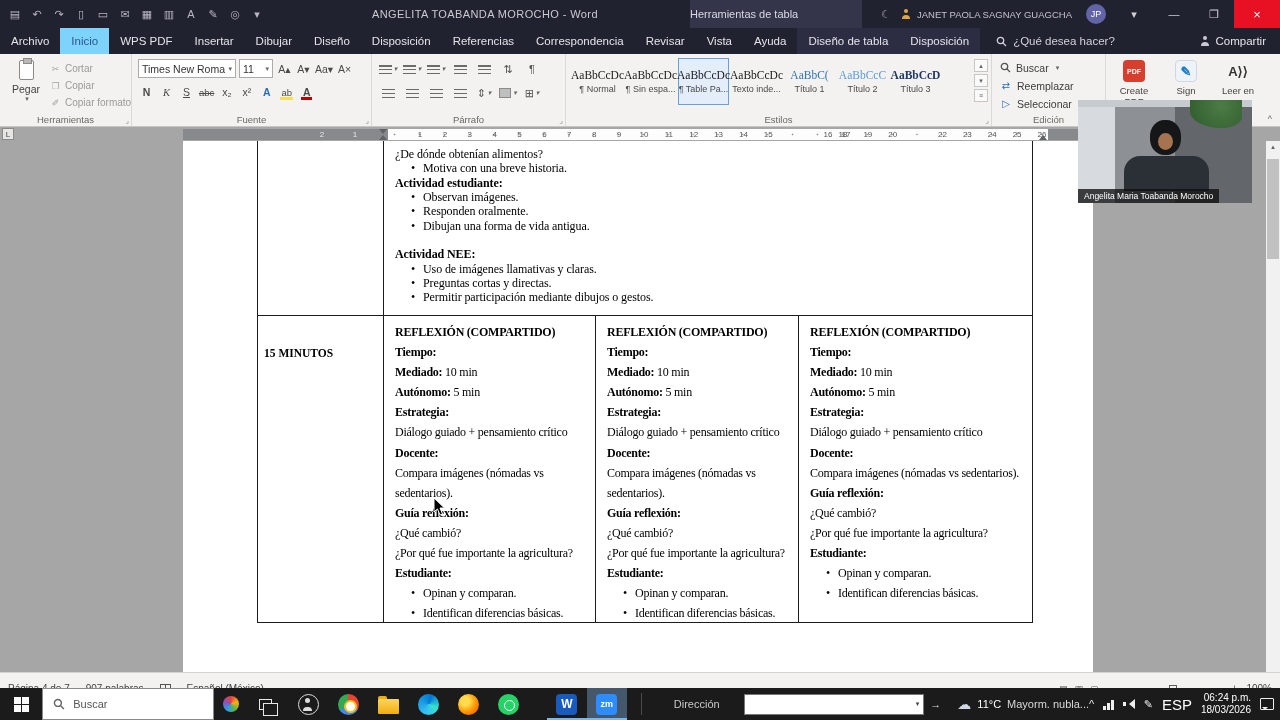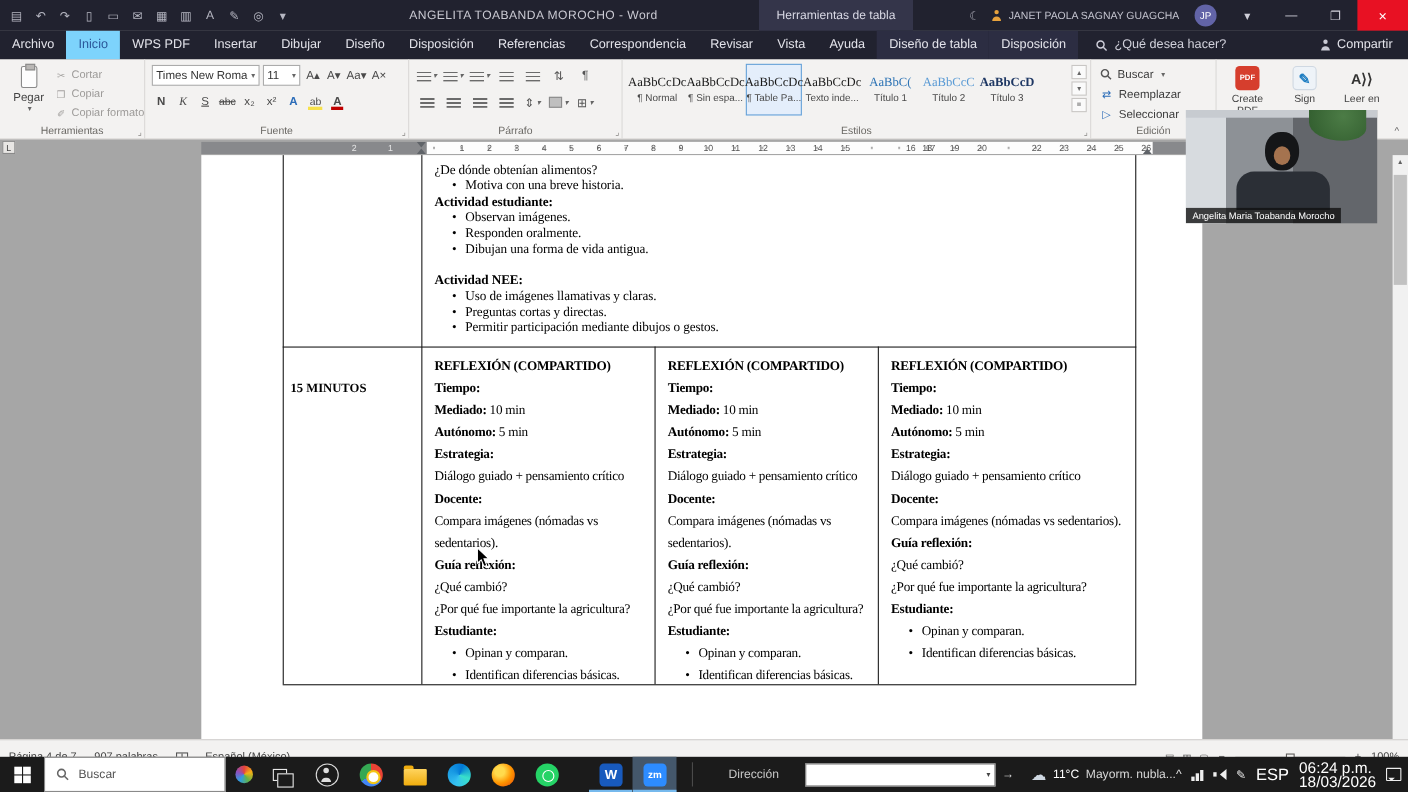--- a/index.html
+++ b/index.html
@@ -4,21 +4,21 @@
 <style>
 *{margin:0;padding:0;box-sizing:border-box}
 html,body{width:1280px;height:720px;overflow:hidden;font-family:"Liberation Sans",sans-serif}
 #app{position:relative;width:1280px;height:720px;background:#a6a6a6}
 
 
 .titlebar{position:absolute;left:0;top:0;width:1280px;height:28px;background:#21222f;color:#c9c9d2}
 .qa{position:absolute;left:4px;top:0;height:28px;display:flex;align-items:center}
 .qa span{width:22px;text-align:center;font-size:11px;color:#b6b7c2;cursor:default}
 .tb-title{position:absolute;left:372px;top:0;height:28px;line-height:28px;font-size:11px;color:#c9c9d2;letter-spacing:.4px;white-space:nowrap}
-.ctx-header{position:absolute;left:690px;top:0;width:140px;height:28px;line-height:28px;text-align:center;font-size:11px;color:#d8d8e4;background:#34354a}
+.ctx-header{position:absolute;left:690px;top:0;width:172px;height:28px;line-height:28px;font-size:11px;color:#d8d8e4;background:#34354a}
 .tb-right{position:absolute;right:0;top:0;height:28px;display:flex;align-items:center}
 .moon{font-size:11px;color:#b6b7c2;margin-right:10px}
 .person-ico{width:10px;height:10px;position:relative;display:inline-block}
 .person-ico::before{content:"";position:absolute;left:3px;top:0;width:4px;height:4px;border-radius:50%;background:#e8a33d}
 .person-ico::after{content:"";position:absolute;left:1px;bottom:0;width:8px;height:4px;border-radius:4px 4px 0 0;background:#e8a33d}
 .person-ico.lite::before,.person-ico.lite::after{background:#c9c9d4}
 .tb-user{font-size:9.5px;color:#c2c2cd;margin:0 6px;white-space:nowrap}
 .avatar{width:20px;height:20px;border-radius:50%;background:#6264a7;color:#fff;font-size:9px;display:flex;align-items:center;justify-content:center;margin:0 8px}
 .winbtn{width:40px;height:28px;display:flex;align-items:center;justify-content:center;font-size:11px;color:#cfcfd8}
 .winbtn.close{background:#e81123;color:#fff;width:46px;font-size:13px}
@@ -160,21 +160,21 @@
 .wdesc{font-size:11px;color:#d8d8d8}
 .tb-tray{margin-left:auto;display:flex;align-items:center;gap:9px;padding-right:6px}
 .trayitem{font-size:11px;color:#e8e8e8}
 .trayitem.pen{font-size:11px}
 .net{display:flex;align-items:flex-end;gap:1.5px;height:11px}
 .net span{width:2.5px;background:#eee}
 .spk{width:12px;height:11px;position:relative}
 .spk::before{content:"";position:absolute;left:0;top:3.5px;width:3px;height:4px;background:#eee}
 .spk::after{content:"";position:absolute;left:1px;top:.5px;border:5px solid transparent;border-right:6px solid #eee}
 .lang{font-size:15px;color:#fff}
-.clock{font-size:14px;line-height:12px;text-align:left;color:#fff}
+.clock{font-size:10px;line-height:12px;text-align:right;color:#fff}
 .action{width:14px;height:12px;border:1.5px solid #eee;border-radius:1px;position:relative}
 .action::after{content:"";position:absolute;left:1px;bottom:-4px;border:3px solid transparent;border-top:3px solid #eee}
 
 
 .webcam{position:absolute;left:1078px;top:100px;width:174px;height:103px;overflow:hidden;z-index:60;background:linear-gradient(90deg,#d7dbdf 0 21%,#8d9196 21% 56%,#63666b 56% 100%)}
 .wc-plant{position:absolute;right:10px;top:0;width:52px;height:28px;border-radius:0 0 40% 60%;background:radial-gradient(circle at 60% 20%,#4c7c46,#2f5a2c)}
 .wc-shelf{position:absolute;left:0;top:0;width:100%;height:7px;background:#c7cbd0}
 .wc-head{position:absolute;left:72px;top:20px;width:31px;height:35px;border-radius:46%;background:#151618}
 .wc-face{position:absolute;left:80px;top:33px;width:15px;height:17px;border-radius:50%;background:#a5734f}
 .wc-body{position:absolute;left:46px;bottom:12px;width:85px;height:35px;border-radius:16px 16px 0 0;background:#2b2f36}

